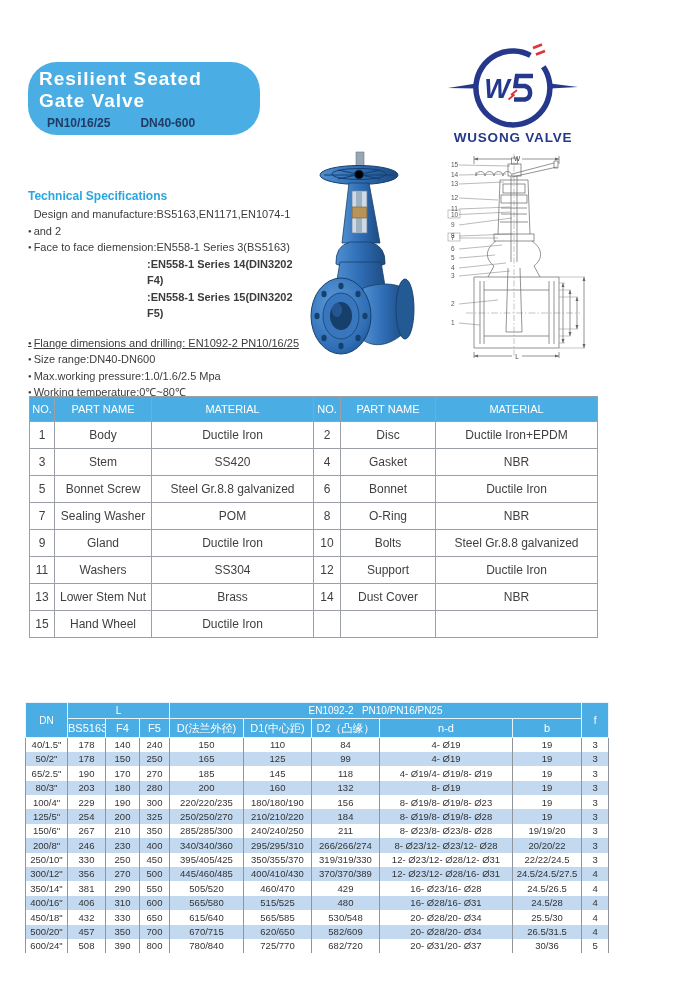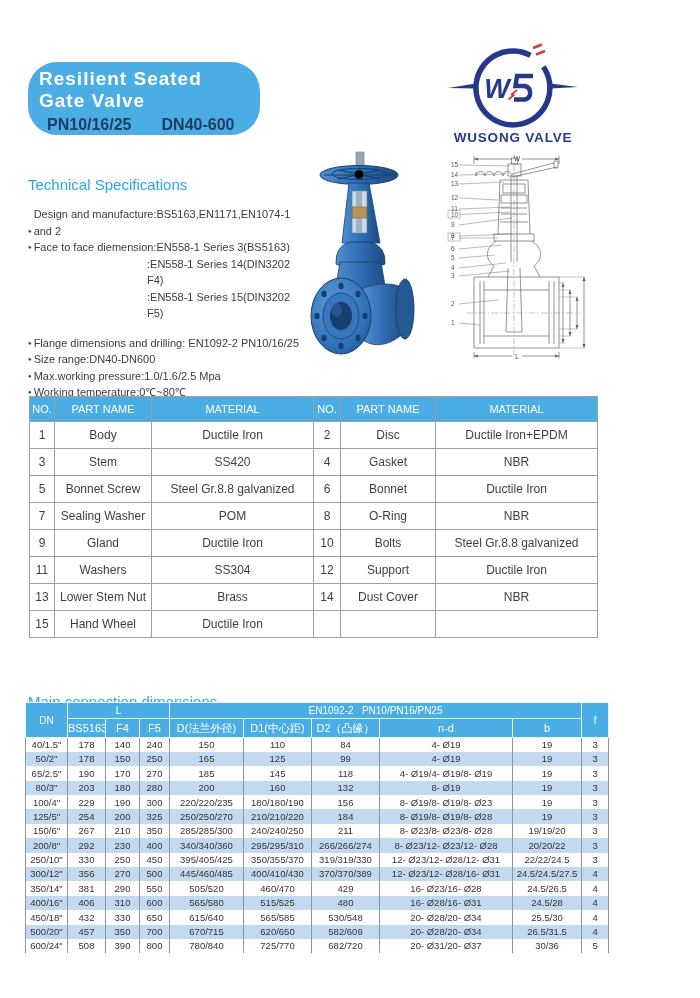--- a/index.html
+++ b/index.html
@@ -6,34 +6,34 @@
     --accent:#4aaee4; --heading:#2aa7df; --navy:#25388c; --red:#d6373c;
     --band:#c3d9f0; --ink:#3c3c3c; --line:#9aa0a6; --subnavy:#1f3b66;
   }
   *{margin:0;padding:0;box-sizing:border-box;}
   body{background:#e8e8e8;font-family:"Liberation Sans",sans-serif;}
   .page{position:relative;width:700px;height:998px;background:#ffffff;margin:0 auto;overflow:hidden;}
 
   
   .title-box{position:absolute;left:28px;top:62px;width:232px;height:73px;background:var(--accent);padding:6px 11px 0 11px;border-radius:29px;}
   .title-box .t{color:#fff;font-size:19px;font-weight:700;line-height:22px;letter-spacing:1px;}
-  .title-sub{margin-top:4px;font-size:16px;font-weight:700;color:var(--subnavy);padding-left:8px;}
+  .title-sub{margin-top:4px;font-size:12px;font-weight:700;color:var(--subnavy);padding-left:8px;}
   .title-sub .dn{margin-left:30px;}
 
   .logo{position:absolute;left:445px;top:38px;width:136px;height:112px;}
 
   
-  .sec-head{position:absolute;left:28px;font-size:15px;font-weight:400;color:var(--heading);}
+  .sec-head{position:absolute;left:28px;font-size:12px;font-weight:700;color:var(--heading);margin-top:13px;}
 
   
   .specs{position:absolute;left:28px;top:206px;width:280px;}
   .spec-line{display:flex;align-items:flex-end;font-size:11px;color:var(--ink);line-height:16.5px;}
   .spec-line .dot{font-size:6px;line-height:16.5px;margin-right:2px;}
-  .spec-line.indent{padding-left:119px;}
-  .spec-line.gap{margin-top:13px;}
+  .spec-line.indent{padding-left:119px;font-weight:bold;}
+  .spec-line.gap{margin-top:13px;text-decoration:underline;}
 
   
   .photo{position:absolute;left:308px;top:150px;width:112px;height:212px;}
   .drawing{position:absolute;left:440px;top:150px;width:158px;height:214px;}
   .drawing .dln{stroke:#666;stroke-width:0.7;fill:none;}
   .drawing .thin{stroke:#888;stroke-width:0.5;fill:none;}
   .drawing .co-label{font-size:6.5px;fill:#555;font-family:"Liberation Sans",sans-serif;}
   .drawing .dimtxt{font-size:6.5px;fill:#444;font-family:"Liberation Sans",sans-serif;}
   .drawing .co-line{stroke:#777;stroke-width:0.5;}
 
@@ -427,21 +427,21 @@
           <td>350</td>
           <td>285/285/300</td>
           <td>240/240/250</td>
           <td>211</td>
           <td>8- Ø23/8- Ø23/8- Ø28</td>
           <td>19/19/20</td>
           <td>3</td>
         </tr>
         <tr>
           <td>200/8"</td>
-          <td>292</td>
+          <td>246</td>
           <td>230</td>
           <td>400</td>
           <td>340/340/360</td>
           <td>295/295/310</td>
           <td>266/266/274</td>
           <td>8- Ø23/12- Ø23/12- Ø28</td>
           <td>20/20/22</td>
           <td>3</td>
         </tr>
         <tr>

